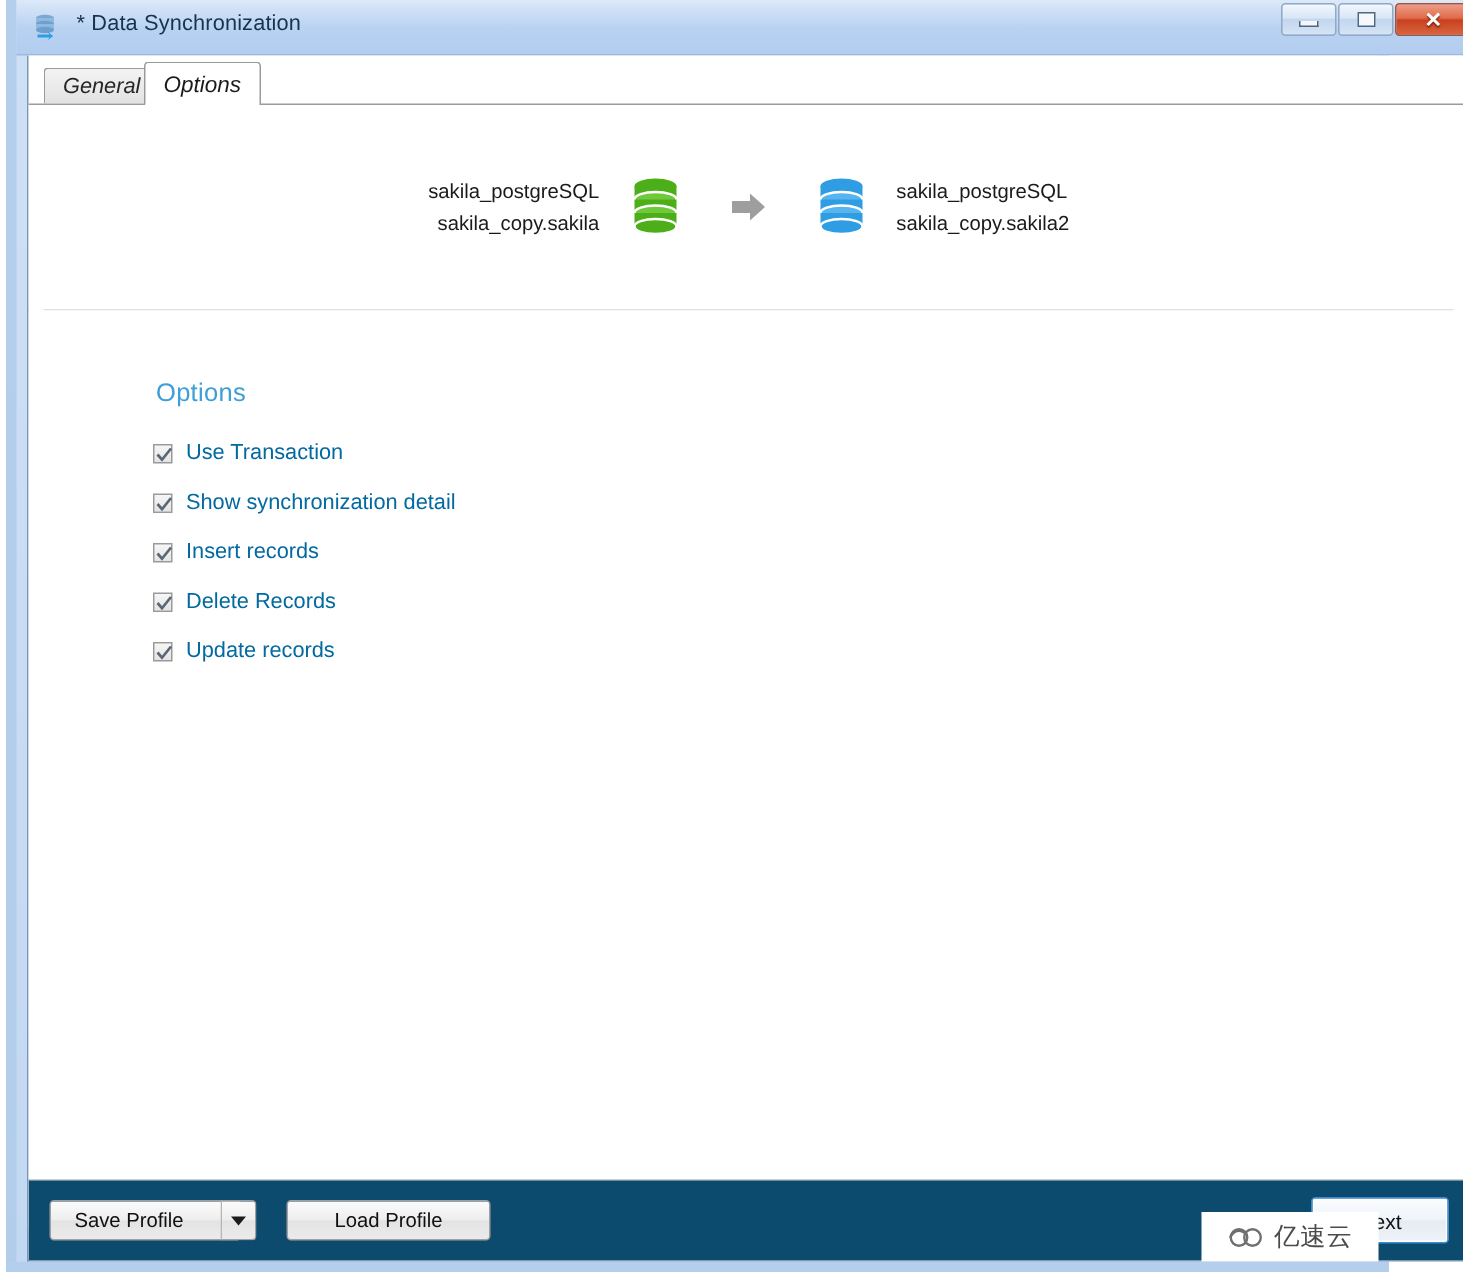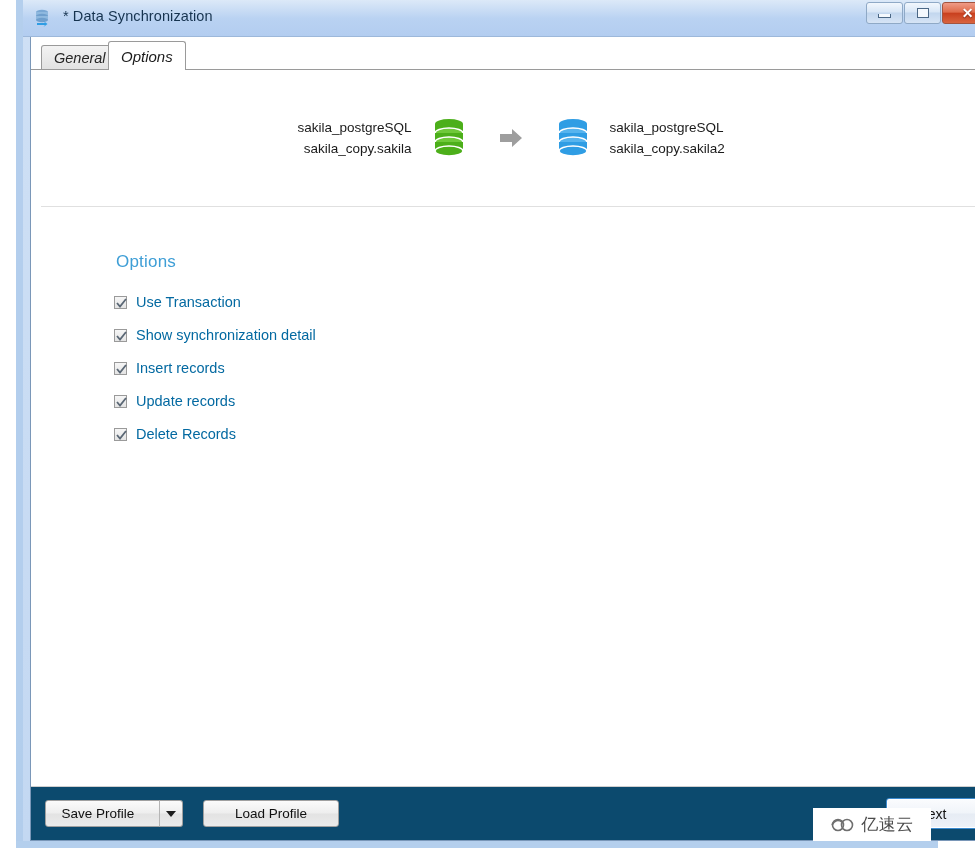--- a/index.html
+++ b/index.html
@@ -10,21 +10,21 @@
   body {
     width: 975px;
     height: 848px;
     font-family: "Liberation Sans", sans-serif;
     overflow: hidden;
   }
 
   
   .window {
     position: absolute;
-    left: 16px; top: 0;
+    left: 4px; top: 0;
     width: 922px;
     height: 848px;
     box-sizing: border-box;
     background: linear-gradient(180deg, #cfe0f5 0%, #c3d8f2 100%);
     border-left: 7px solid rgba(175,203,235,0.85);
     border-right: 7px solid rgba(175,203,235,0.85);
     border-bottom: 7px solid rgba(175,203,235,0.85);
   }
 
   
@@ -452,30 +452,30 @@
           </span>
           <span class="opt-label">Insert records</span>
         </div>
 
         <div class="opt-item">
           <span class="chk">
             <svg viewBox="0 0 11 11" width="11" height="11">
                 <path d="M1 5 L4 8.5 L10 1" stroke="#5a6775" stroke-width="1.8" fill="none"></path>
               </svg>
           </span>
-          <span class="opt-label">Update records</span>
+          <span class="opt-label">Delete Records</span>
         </div>
 
         <div class="opt-item">
           <span class="chk">
             <svg viewBox="0 0 11 11" width="11" height="11">
                 <path d="M1 5 L4 8.5 L10 1" stroke="#5a6775" stroke-width="1.8" fill="none"></path>
               </svg>
           </span>
-          <span class="opt-label">Delete Records</span>
+          <span class="opt-label">Update records</span>
         </div>
 
       </div>
     </div>
 
     <div class="footer">
       <div class="btn btn-save">Save Profile</div>
       <div class="btn-save-arrow">
         <span class="caret"></span>
       </div>

